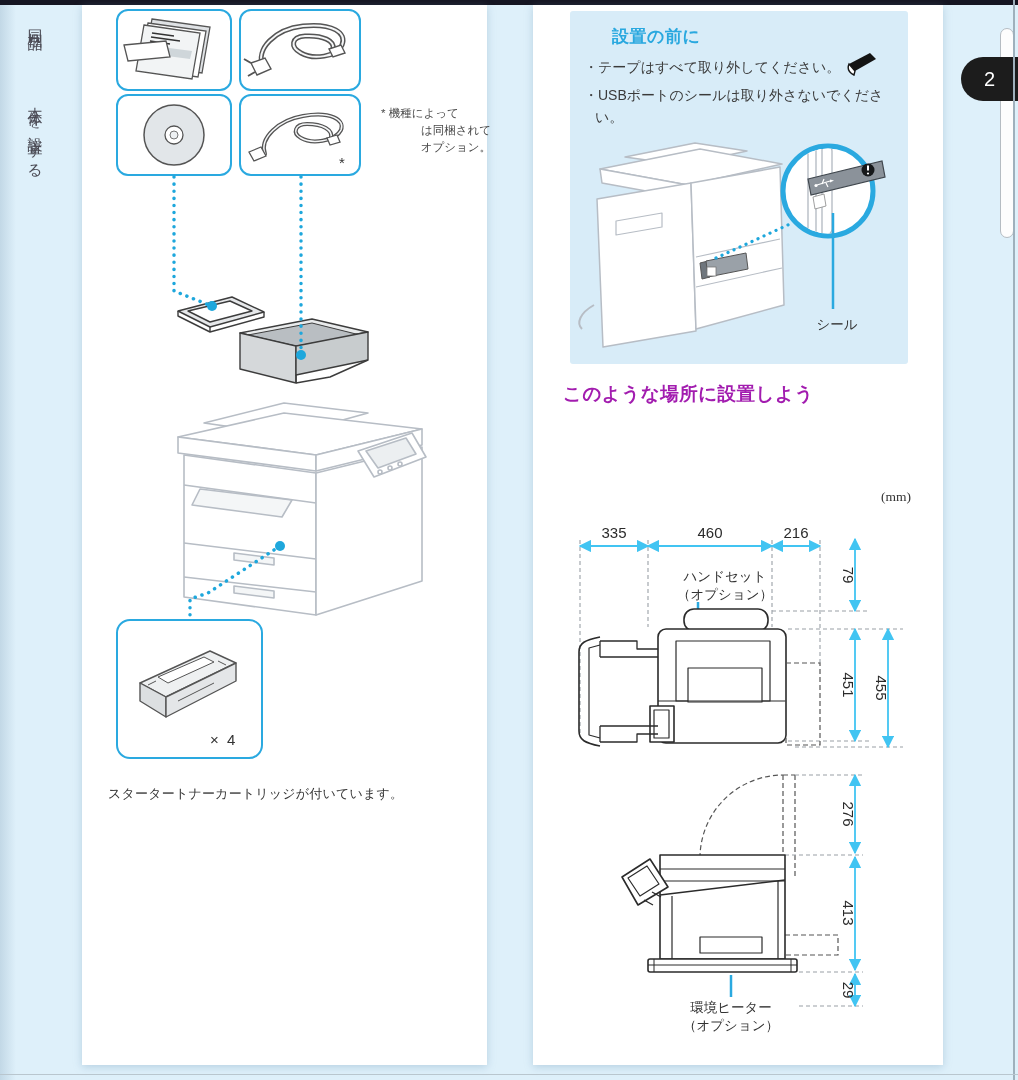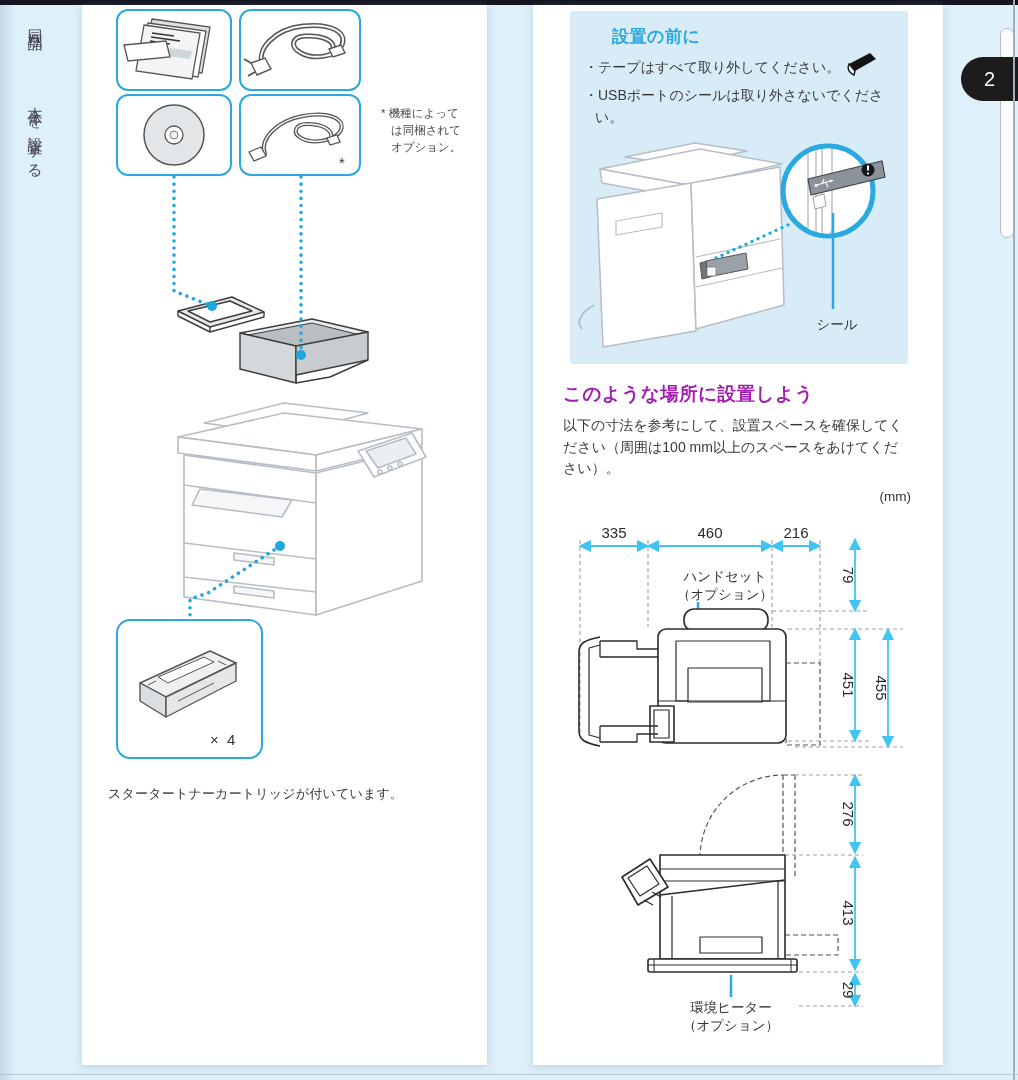--- a/index.html
+++ b/index.html
@@ -5,21 +5,21 @@
   html,body{margin:0;padding:0;background:#def0fa;}
   *{box-sizing:border-box;}
   .screen{position:relative;width:1018px;height:1080px;background:#def0fa;overflow:hidden;
           font-family:"Liberation Sans","DejaVu Sans",sans-serif;color:#3a3a40;}
   .abs{position:absolute;}
   .panel{position:absolute;background:#ffffff;box-shadow:0 2px 8px rgba(110,150,180,.35);}
   .vtext{writing-mode:vertical-rl;text-orientation:upright;font-size:15px;color:#4b4b55;letter-spacing:4px;}
   .item-box{position:absolute;background:#fff;border:2px solid #2aa9e0;border-radius:12px;overflow:hidden;}
   .toner-box{position:absolute;background:#fff;border:2px solid #2aa9e0;border-radius:14px;overflow:hidden;}
   .note{font-size:11.5px;line-height:17px;color:#4a4a4a;margin-left:20px;}
-  .note .indent{margin-left:10px;}
+  .note .indent{margin-left:10px;text-align:right;}
   .caption{font-size:13px;color:#333;letter-spacing:.2px;}
   .info-box{position:absolute;background:#d8ecf8;border-radius:3px;}
   .sec-title{color:#29a8df;font-weight:bold;font-size:17px;letter-spacing:.5px;}
   .sec-title-lg{color:#a21caf;font-weight:bold;font-size:18.5px;letter-spacing:.5px;}
   .body-text{font-size:14px;line-height:21.5px;color:#3a3a3a;}
   .unit{font-size:13.5px;color:#333;text-align:right;}
   .tab{position:absolute;background:#1c1c1c;border-radius:22px 0 0 22px;color:#fff;
        display:flex;align-items:center;justify-content:center;font-size:20px;}
   .page-edge{position:absolute;background:#fdfdfd;border:1px solid #b5bcc2;border-radius:7px;}
   svg text{font-family:"Liberation Sans","DejaVu Sans",sans-serif;}
@@ -188,26 +188,21 @@
         <circle cx="298" cy="33" r="6.5" fill="#16181a"></circle>
         <rect x="297" y="28.5" width="2" height="5" fill="#ffffff"></rect>
           <circle cx="298" cy="36.5" r="1.1" fill="#ffffff"></circle>
         <polygon points="243,60 254,57 256,69 245,72" fill="#ffffff" stroke="#888" stroke-width="0.8"></polygon>
         <line x1="263" y1="76" x2="263" y2="172" stroke="#2aa9e0" stroke-width="2.5"></line>
         <text x="267" y="192" text-anchor="middle" class="diag-label">シール</text>
       </svg>
     </div>
 
     <div class="sec-title-lg abs" style="left:30px;top:376px;">このような場所に設置しよう</div>
-    <div class="abs body-text" style="left:30px;top:410px;width:352px;">
-      <div>以下の寸法を参考にして、設置スペースを確保してく</div>
-      <div>ださい（周囲は100 mm以上のスペースをあけてくだ</div>
-      <div>さい）。</div>
-    </div>
-    <div class="unit abs" style="left:300px;top:484px;width:78px;">(mm)</div>
+    <div class="unit abs" style="left:300px;top:484px;width:78px;font-family:Liberation Serif, serif;">(mm)</div>
 
     <svg class="abs" style="left:40px;top:505px;" width="370" height="260" viewBox="0 0 370 260">
       <defs>
         <marker id="tvA" viewBox="0 0 10 10" refX="9" refY="5" markerWidth="7" markerHeight="7" orient="auto-start-reverse">
           <path d="M0,0 L10,5 L0,10 z" fill="#41c4f2"></path>
         </marker>
       </defs>
       <g stroke="#9aa0a6" stroke-width="1.1" stroke-dasharray="4 3" fill="none">
         <path d="M7,30 V225 M75,30 V117 M199,30 V117 M247,30 V153"></path>
         <path d="M199,101 H296 M215,119 H330 M215,231 H296 M222,237 H330"></path>

